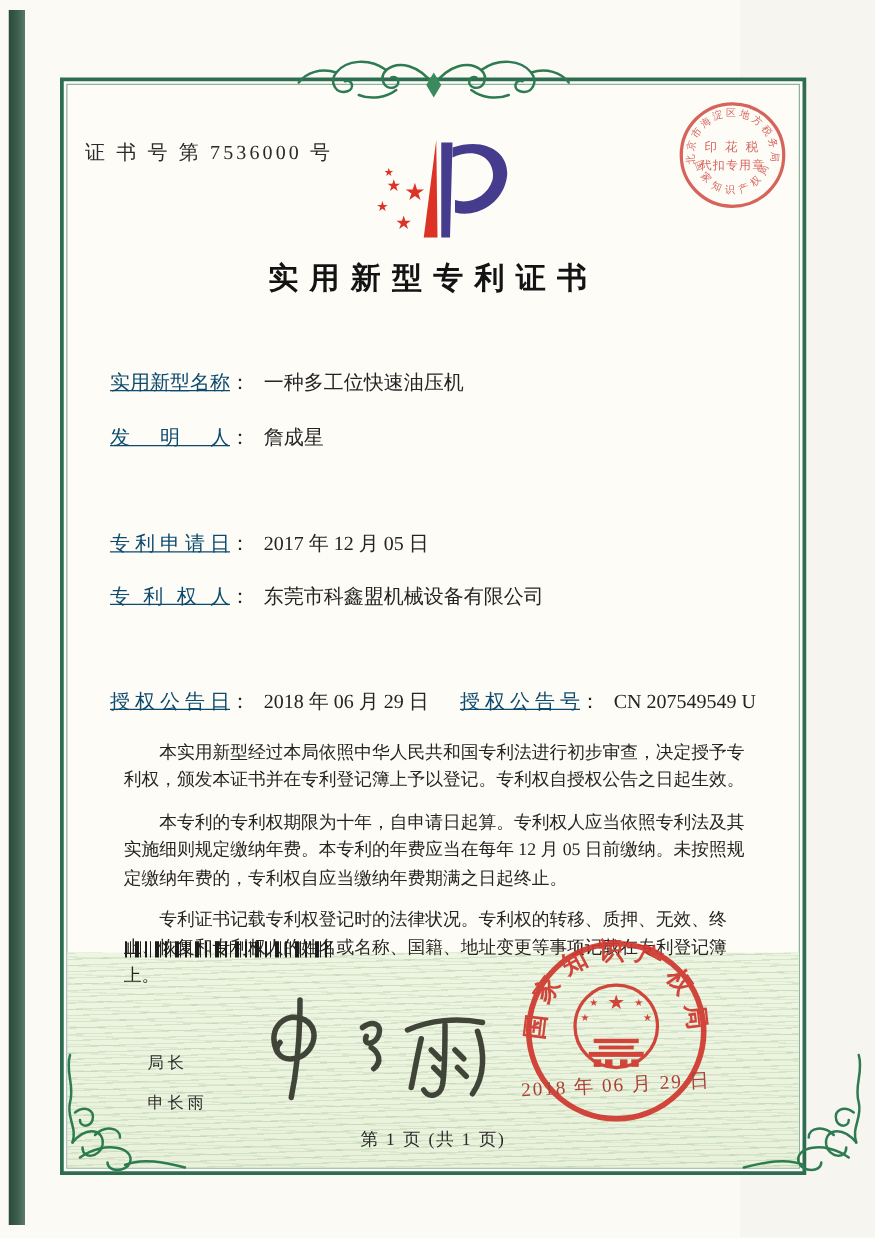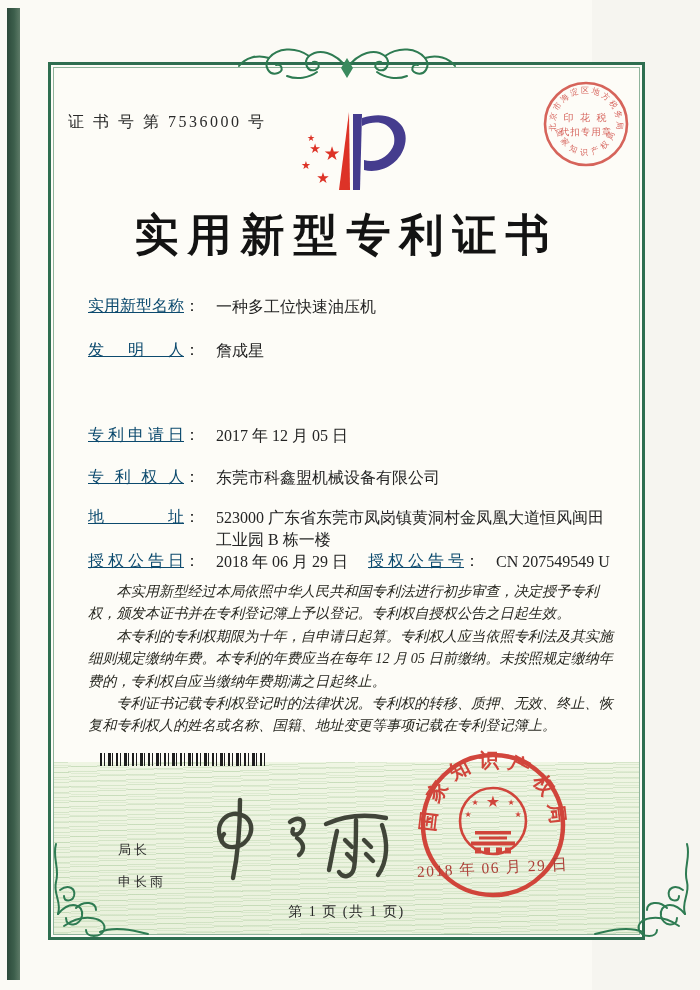--- a/index.html
+++ b/index.html
@@ -15,30 +15,30 @@
   .frame::before{content:"";position:absolute;inset:2px;border:1px solid #8fb49c;pointer-events:none;}
   
   .wave-band{position:absolute;left:3px;right:3px;bottom:3px;height:172px;
     background:
       repeating-linear-gradient(178deg,rgba(125,175,110,.22) 0 1px,rgba(255,255,255,0) 1px 5px),
       repeating-linear-gradient(2deg,rgba(125,175,110,.14) 0 1px,rgba(255,255,255,0) 1px 7px),
       linear-gradient(#eff5e3,#e9f1dc);}
   .cert-number{position:absolute;left:68px;top:112px;font-size:16px;letter-spacing:2.5px;color:#2a2a2a;}
   .logo{position:absolute;left:296px;top:108px;}
   .doc-title{position:absolute;left:48px;top:206px;width:597px;text-align:center;
-    font-size:44px;font-weight:700;letter-spacing:9px;box-sizing:border-box;color:#131313;}
+    font-size:24px;font-weight:700;letter-spacing:9px;box-sizing:border-box;color:#131313;}
   .frow{position:absolute;left:88px;font-size:16px;white-space:nowrap;}
   .frow2{position:absolute;left:368px;font-size:16px;white-space:nowrap;}
   .flabel{display:inline-block;width:96px;text-align:justify;text-align-last:justify;vertical-align:top;color:#0c4a6e;text-decoration:underline;}
   .fcolon{display:inline-block;vertical-align:top;color:#1f1f1f;}
-  .fvalue{display:inline-block;vertical-align:top;margin-left:16px;white-space:pre-line;
+  .fvalue{display:inline-block;vertical-align:top;margin-left:11px;white-space:pre-line;
     max-width:430px;line-height:22px;color:#242424;}
   .body-text{position:absolute;left:88px;top:580px;width:527px;font-size:14.2px;
     line-height:22.4px;color:#26261f;}
-  .body-text p{margin:0;text-indent:2em;font-style:italic;}
+  .body-text p{margin:11px;text-indent:2em;}
   .barcode{position:absolute;left:100px;top:753px;width:168px;height:13px;
     background:repeating-linear-gradient(90deg,
       #1d1d1d 0 2px,rgba(0,0,0,0) 2px 4px,
       #1d1d1d 4px 5px,rgba(0,0,0,0) 5px 8px,
       #1d1d1d 8px 11px,rgba(0,0,0,0) 11px 12px,
       #1d1d1d 12px 13px,rgba(0,0,0,0) 13px 16px);}
   .signatory{position:absolute;left:118px;top:834px;font-size:13px;letter-spacing:3px;
     font-family:"Liberation Sans","DejaVu Sans",sans-serif;color:#2b2b2b;line-height:32px;}
   .signature{position:absolute;left:198px;top:790px;}
   .seal{position:absolute;left:412px;top:744px;}
@@ -119,24 +119,20 @@
     <span class="flabel">实用新型名称</span><span class="fcolon">：</span><span class="fvalue">一种多工位快速油压机</span>
   </div>
   <div class="frow" style="top:340px">
     <span class="flabel">发明人</span><span class="fcolon">：</span><span class="fvalue">詹成星</span>
   </div>
   <div class="frow" style="top:425px">
     <span class="flabel">专利申请日</span><span class="fcolon">：</span><span class="fvalue">2017 年 12 月 05 日</span>
   </div>
   <div class="frow" style="top:467px">
     <span class="flabel">专利权人</span><span class="fcolon">：</span><span class="fvalue">东莞市科鑫盟机械设备有限公司</span>
-  </div>
-  <div class="frow" style="top:507px">
-    <span class="flabel">地址</span><span class="fcolon">：</span><span class="fvalue">523000 广东省东莞市凤岗镇黄洞村金凤凰大道恒风闽田
-工业园 B 栋一楼</span>
   </div>
   <div class="frow" style="top:551px">
     <span class="flabel">授权公告日</span><span class="fcolon">：</span><span class="fvalue">2018 年 06 月 29 日</span>
   </div>
   <div class="frow2" style="top:551px">
     <span class="flabel">授权公告号</span><span class="fcolon">：</span><span class="fvalue">CN 207549549 U</span>
   </div>
 
   <div class="body-text">
     <p>本实用新型经过本局依照中华人民共和国专利法进行初步审查，决定授予专利权，颁发本证书并在专利登记簿上予以登记。专利权自授权公告之日起生效。</p>

